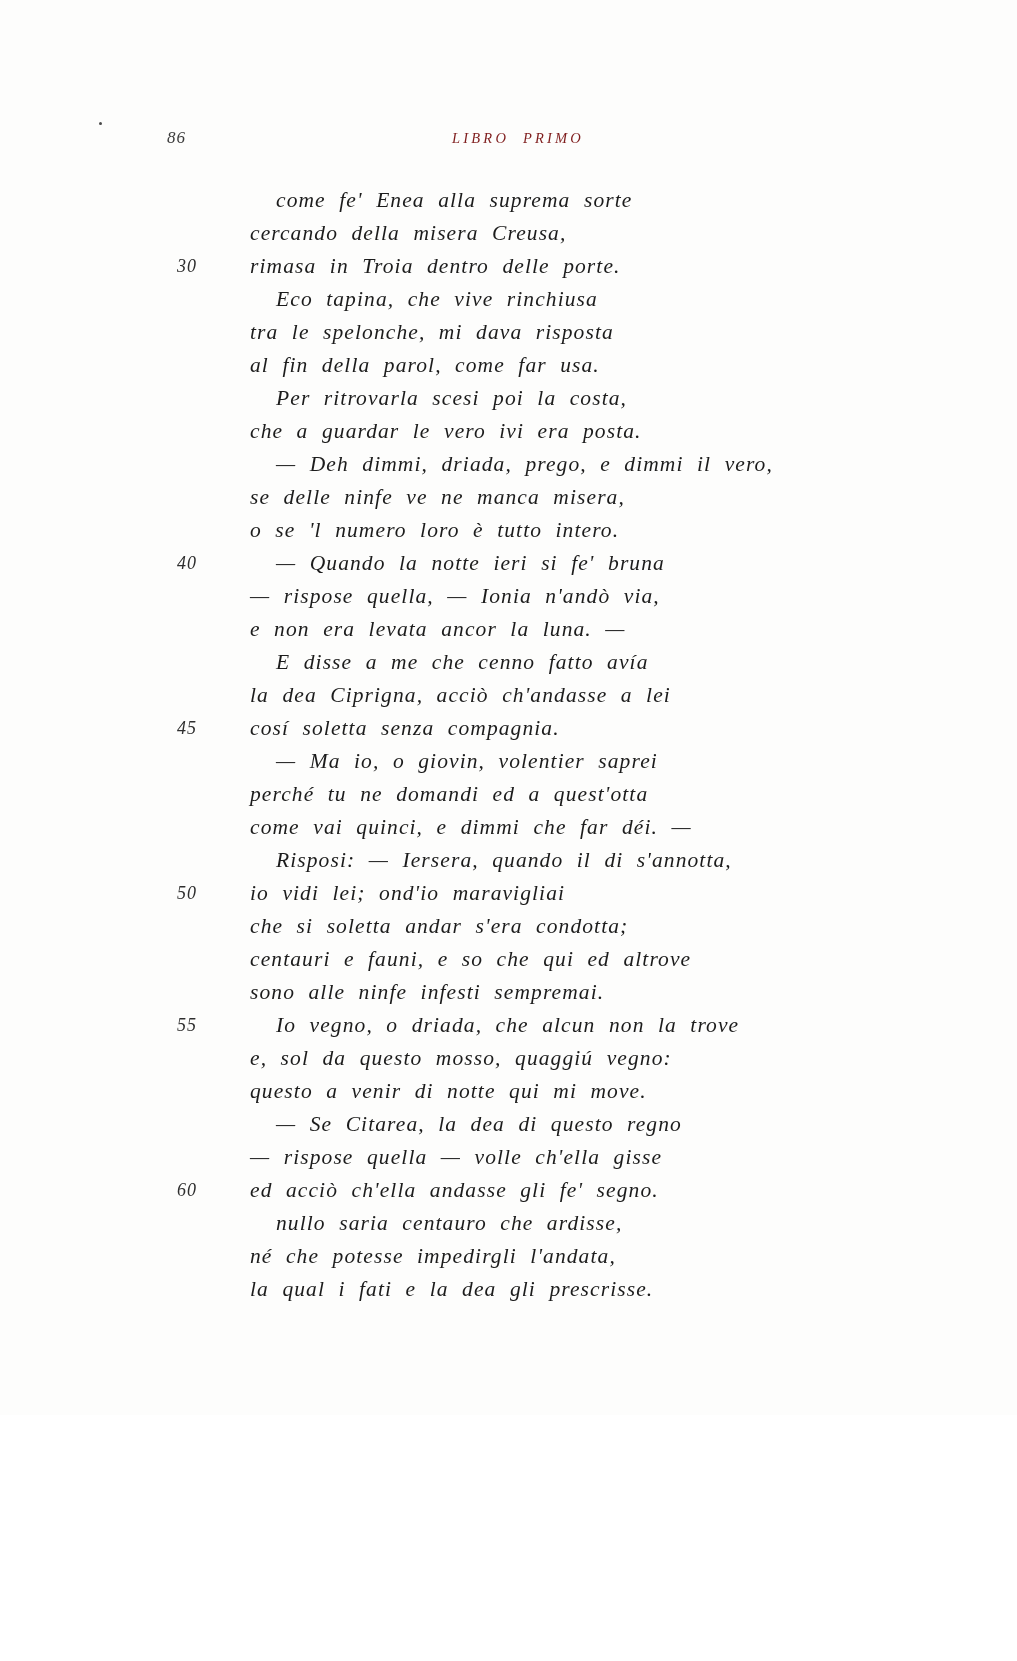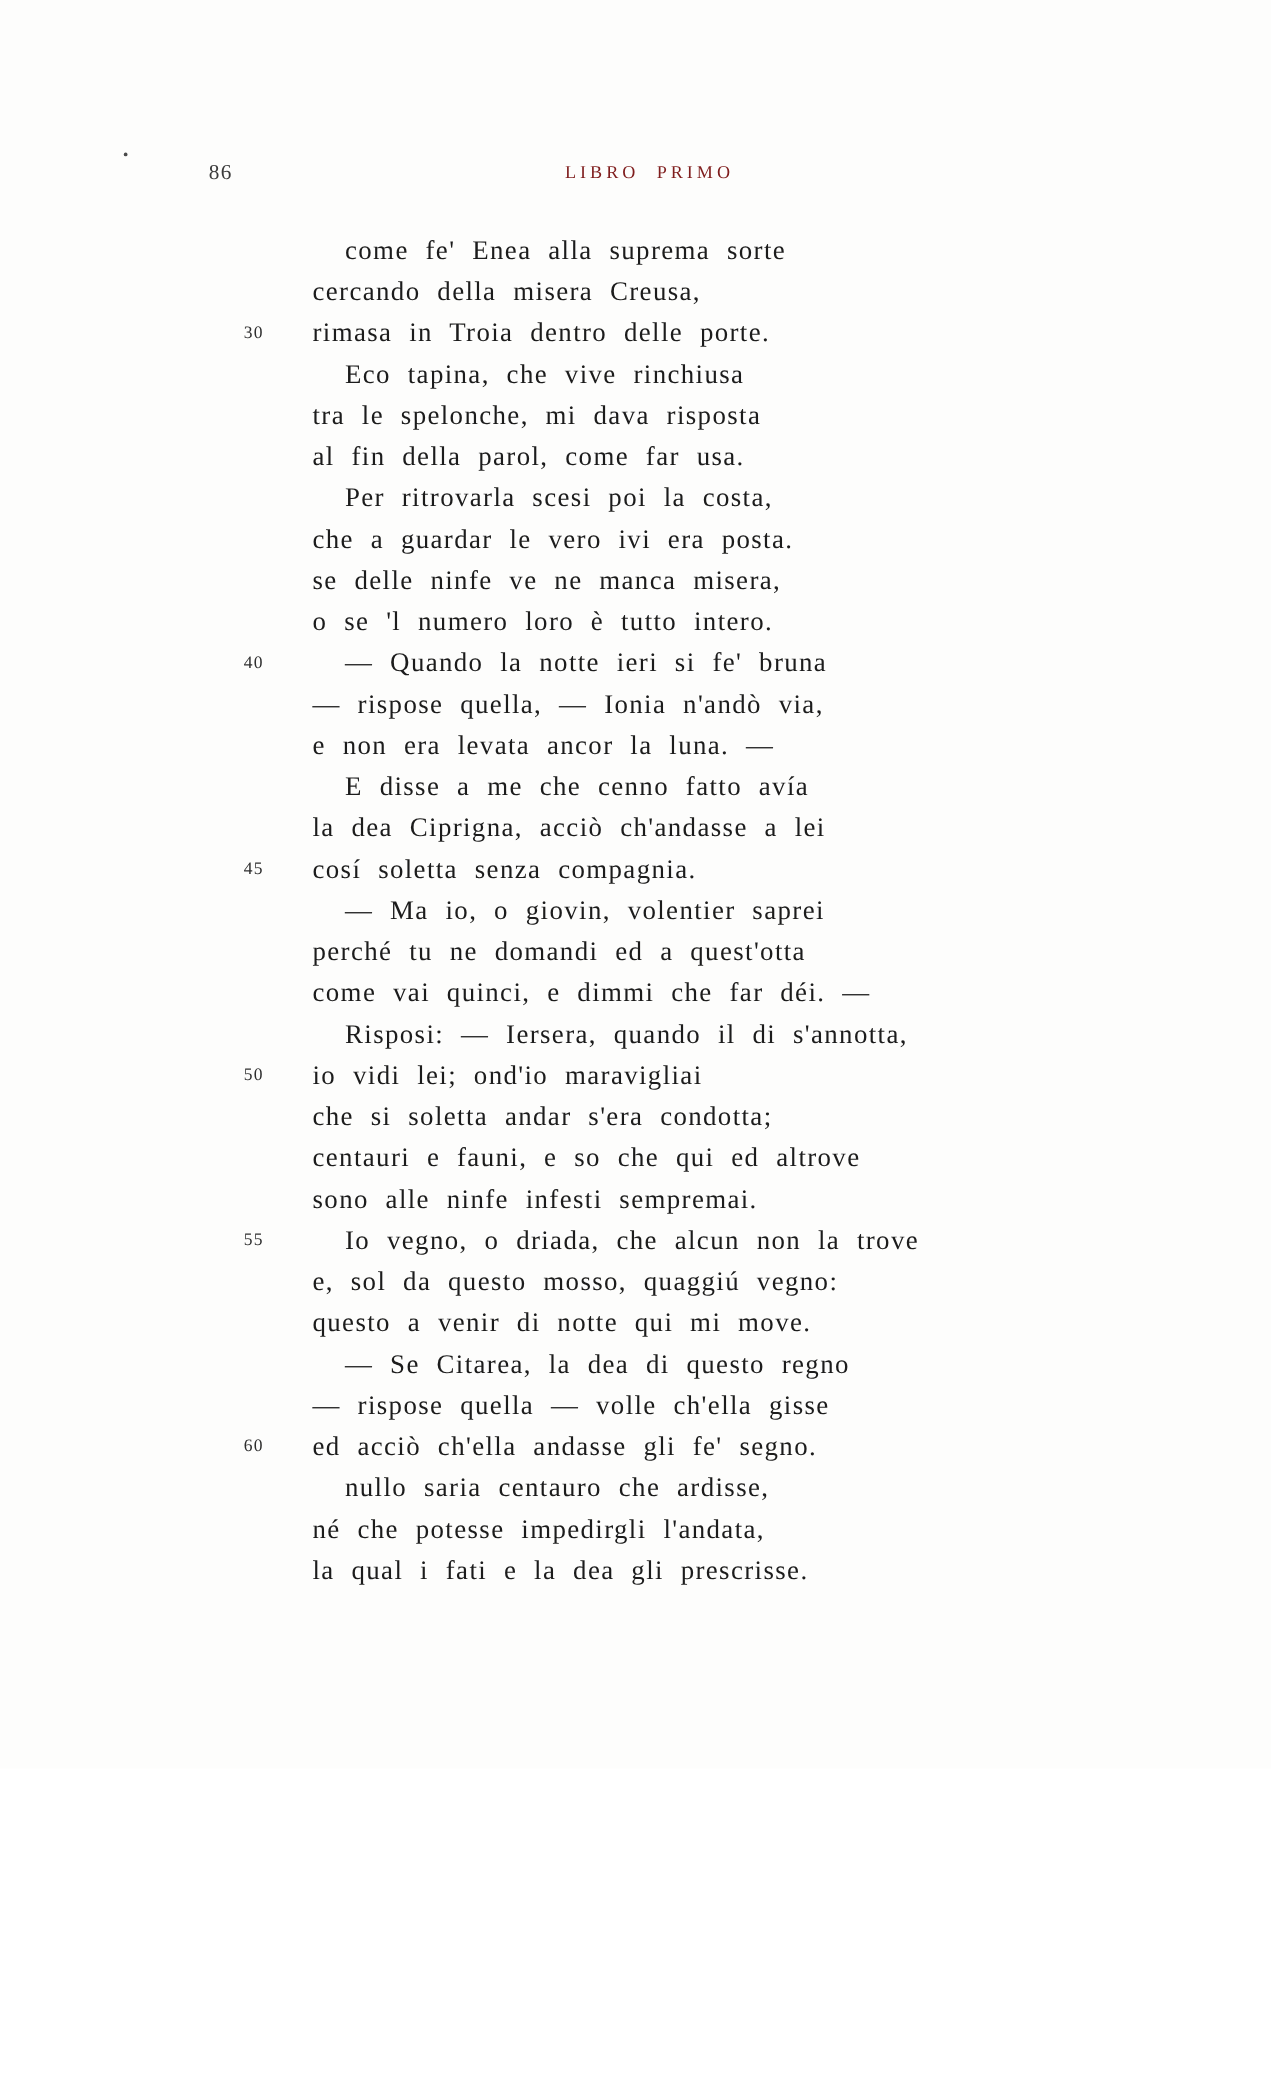--- a/index.html
+++ b/index.html
@@ -8,20 +8,21 @@
     background: #ffffff;
   }
   .page {
     position: relative;
     width: 1017px;
     height: 1415px;
     background: #fdfdfc;
     overflow: hidden;
     font-family: "Liberation Serif", "DejaVu Serif", serif;
     color: #1e1e1e;
+    font-style: italic;
   }
   
   .speck {
     position: absolute;
     left: 99px;
     top: 122px;
     width: 3px;
     height: 3px;
     background: #4a4a4a;
     border-radius: 50%;
@@ -58,23 +59,23 @@
   }
   .verse-line {
     position: relative;
     height: 33px;
     line-height: 33px;
     white-space: nowrap;
     padding-left: 31px;
   }
   .line-num {
     position: absolute;
-    left: 195px;
+    left: 177px;
     top: 0;
-    font-size: 14px;
+    font-size: 18px;
     color: #2e2e2e;
     letter-spacing: 1px;
   }
   .line-text {
     position: absolute;
     left: 250px;
     top: 0;
     font-size: 21.5px;
     letter-spacing: 1.1px;
     word-spacing: 7px;
@@ -133,20 +134,24 @@
         <span class="line-text">al fin della parol, come far usa.</span>
       </div>
       <div class="verse-line indent">
         <span class="line-num"></span>
         <span class="line-text">Per ritrovarla scesi poi la costa,</span>
       </div>
       <div class="verse-line">
         <span class="line-num"></span>
         <span class="line-text">che a guardar le vero ivi era posta.</span>
       </div>
+      <div class="verse-line indent">
+        <span class="line-num"></span>
+        <span class="line-text">— Deh dimmi, driada, prego, e dimmi il vero,</span>
+      </div>
       <div class="verse-line">
         <span class="line-num"></span>
         <span class="line-text">se delle ninfe ve ne manca misera,</span>
       </div>
       <div class="verse-line">
         <span class="line-num"></span>
         <span class="line-text">o se 'l numero loro è tutto intero.</span>
       </div>
       <div class="verse-line indent">
         <span class="line-num">40</span>

